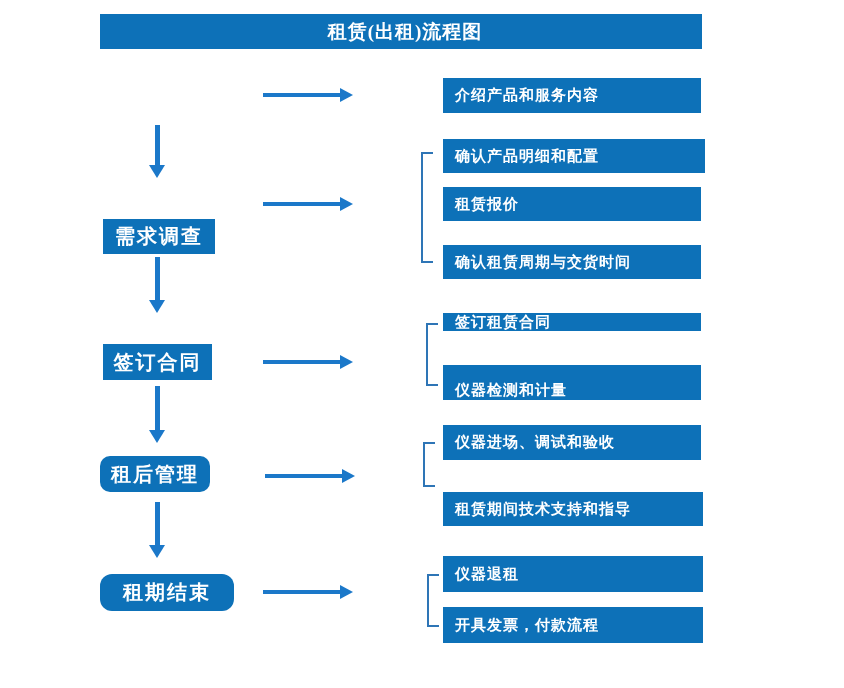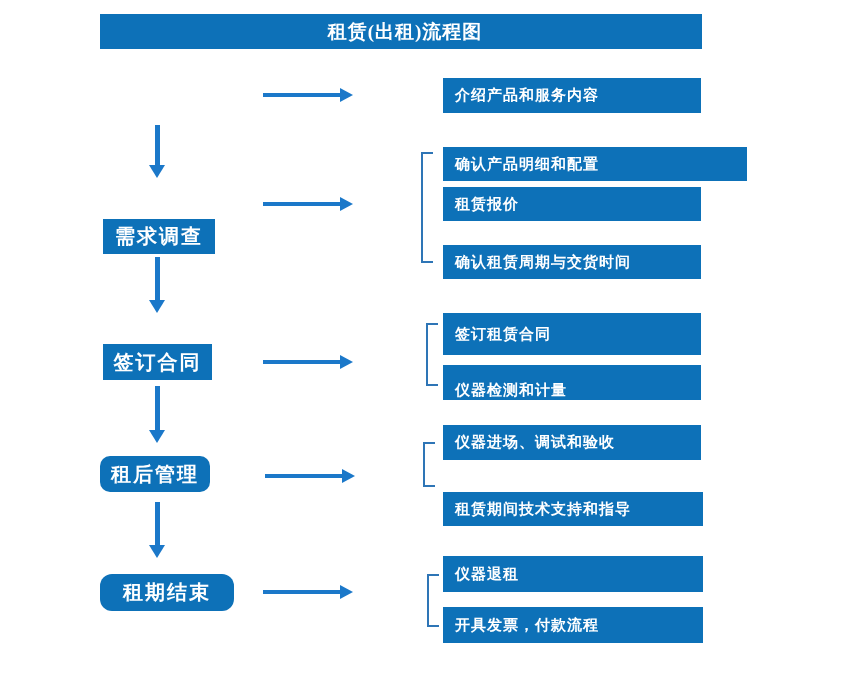--- a/index.html
+++ b/index.html
@@ -146,31 +146,31 @@
 
   <div class="bracket" style="left:421px; top:152px; height:111px;"></div>
   <div class="bracket" style="left:426px; top:323px; height:63px;"></div>
   <div class="bracket" style="left:423px; top:442px; height:45px;"></div>
   <div class="bracket" style="left:427px; top:574px; height:53px;"></div>
 
   <div class="bluebox detailbox" style="left:443px; top:78px; width:258px; height:35px;">
     <span>介绍产品和服务内容</span>
   </div>
 
-  <div class="bluebox detailbox" style="left:443px; top:147px; width:304px; height:34px;">
+  <div class="bluebox detailbox" style="left:443px; top:139px; width:262px; height:34px;">
     <span>确认产品明细和配置</span>
   </div>
   <div class="bluebox detailbox" style="left:443px; top:187px; width:258px; height:34px;">
     <span>租赁报价</span>
   </div>
   <div class="bluebox detailbox" style="left:443px; top:245px; width:258px; height:34px;">
     <span>确认租赁周期与交货时间</span>
   </div>
 
-  <div class="bluebox detailbox" style="left:443px; top:313px; width:258px; height:42px;">
+  <div class="bluebox detailbox" style="left:443px; top:313px; width:258px; height:18px;">
     <span>签订租赁合同</span>
   </div>
   <div class="bluebox detailbox" style="left:443px; top:365px; width:258px; height:35px;align-items:flex-end;">
     <span>仪器检测和计量</span>
   </div>
 
   <div class="bluebox detailbox" style="left:443px; top:425px; width:258px; height:35px;">
     <span>仪器进场、调试和验收</span>
   </div>
   <div class="bluebox detailbox" style="left:443px; top:492px; width:260px; height:34px;">

